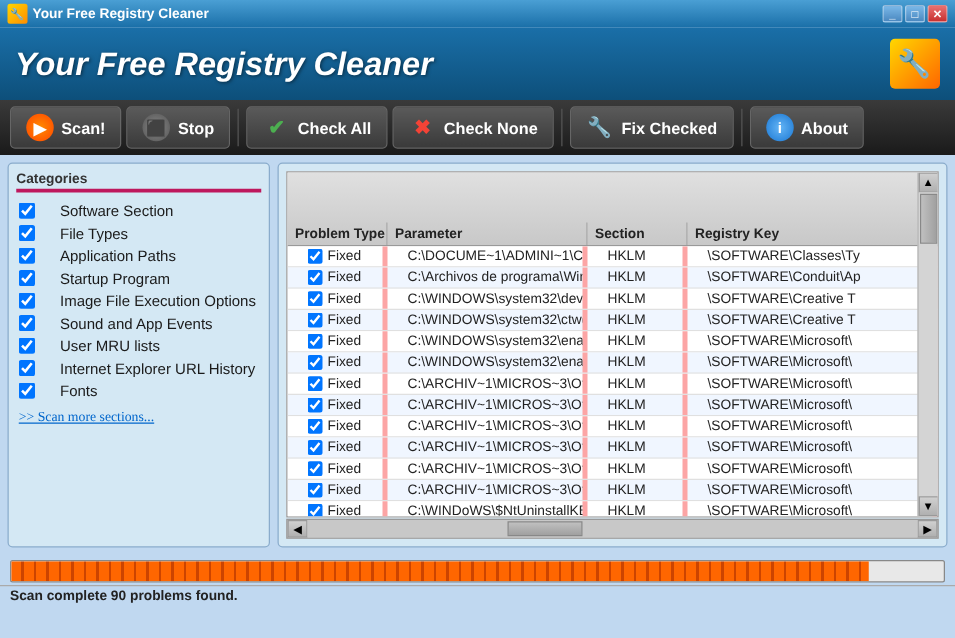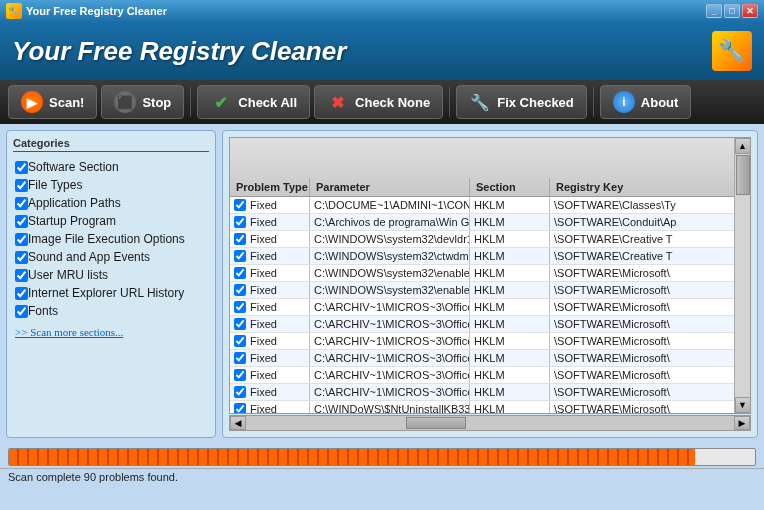--- a/index.html
+++ b/index.html
@@ -139,27 +139,27 @@
       border: 1px solid #8aaccc;
       border-radius: 4px;
       padding: 6px;
       flex-shrink: 0;
     }
     .panel-title {
       font-size: 11px;
       font-weight: bold;
       color: #333;
       margin-bottom: 6px;
-      border-bottom: 1px solid #be185d;
+      border-bottom: 3px solid #be185d;
       padding-bottom: 2px;
     }
     .category-item {
       display: flex;
-      align-items: flex-end;
-      gap: 0;
+      align-items: flex-start;
+      gap: 20px;
       padding: 2px 2px;
       font-size: 12px;
       color: #1a1a1a;
       cursor: pointer;
     }
     .category-item input[type="checkbox"] {
       width: 13px; height: 13px;
       cursor: pointer;
     }
     .scan-more-link {
@@ -212,24 +212,24 @@
     }
     .table-row {
       display: grid;
       grid-template-columns: 80px 160px 80px 1fr;
       border-bottom: 1px solid #e0e0e0;
       align-items: center;
     }
     .table-row:nth-child(even) { background: #f0f6ff; }
     .table-row:nth-child(odd) { background: white; }
     .td {
-      padding: 2px 4px;
+      padding: 2px 16px;
       font-size: 11px;
       color: #222;
-      border-right: 1px solid #fca5a5;
+      border-right: 4px solid #fca5a5;
       white-space: nowrap;
       overflow: hidden;
       text-overflow: ellipsis;
       display: flex;
       align-items: center;
       gap: 4px;
     }
     .td input[type="checkbox"] {
       width: 12px; height: 12px; flex-shrink: 0;
     }
@@ -323,20 +323,21 @@
       width: 92%;
     }
 
     
     .status-bar {
       background: #c0d8f0;
       padding: 2px 8px;
       font-size: 11px;
       color: #222;
       border-top: 1px solid #aaa;
+      font-weight: bold;
     }
   </style>
 </head>
 <body>
 
 <div class="title-bar">
   <div class="title-bar-left">
     <div class="title-bar-icon">🔧</div>
     <span>Your Free Registry Cleaner</span>
   </div>

